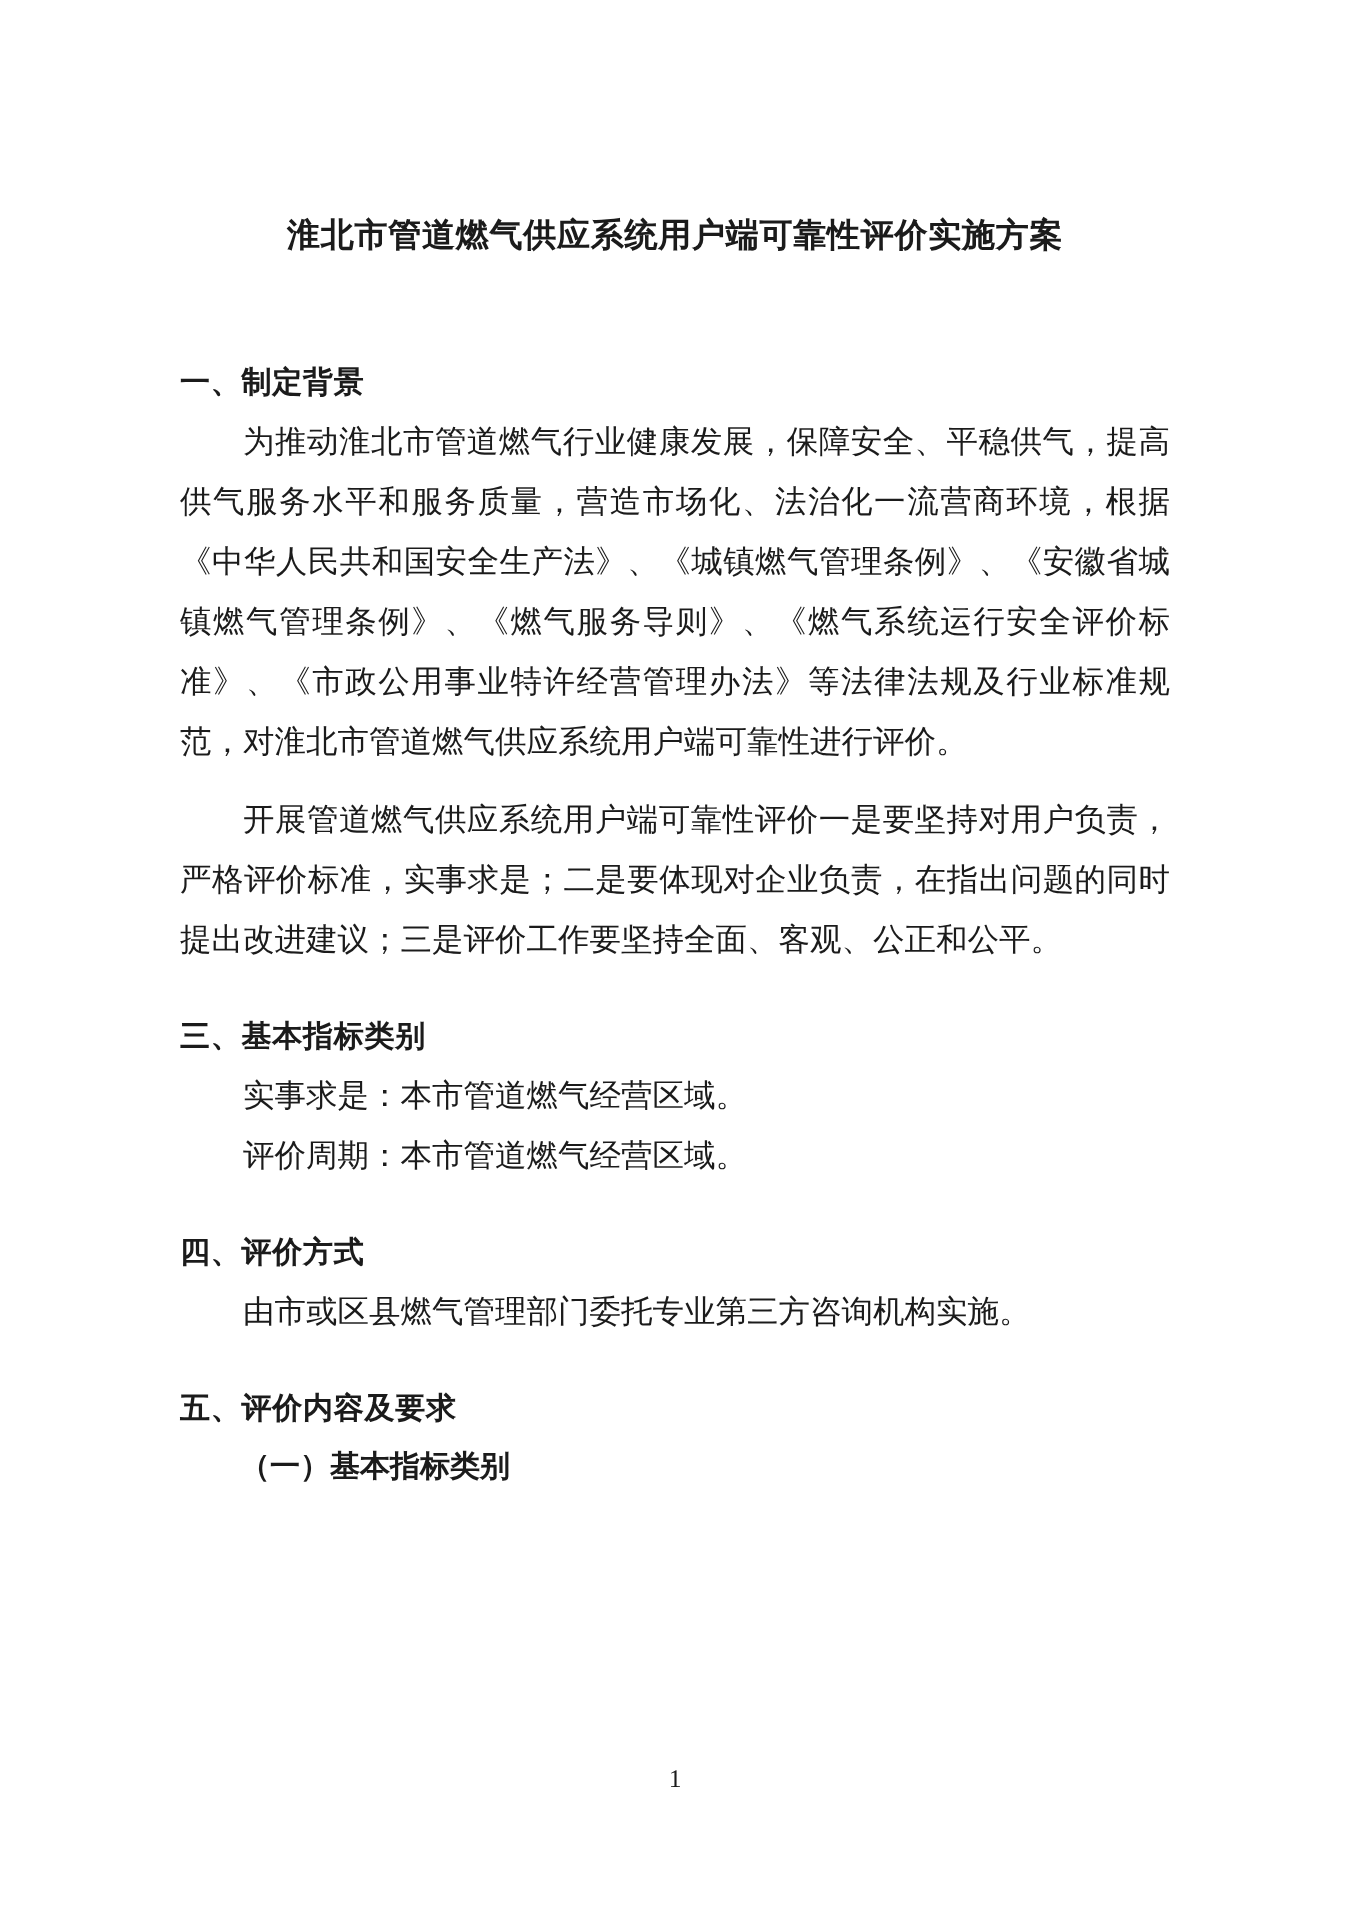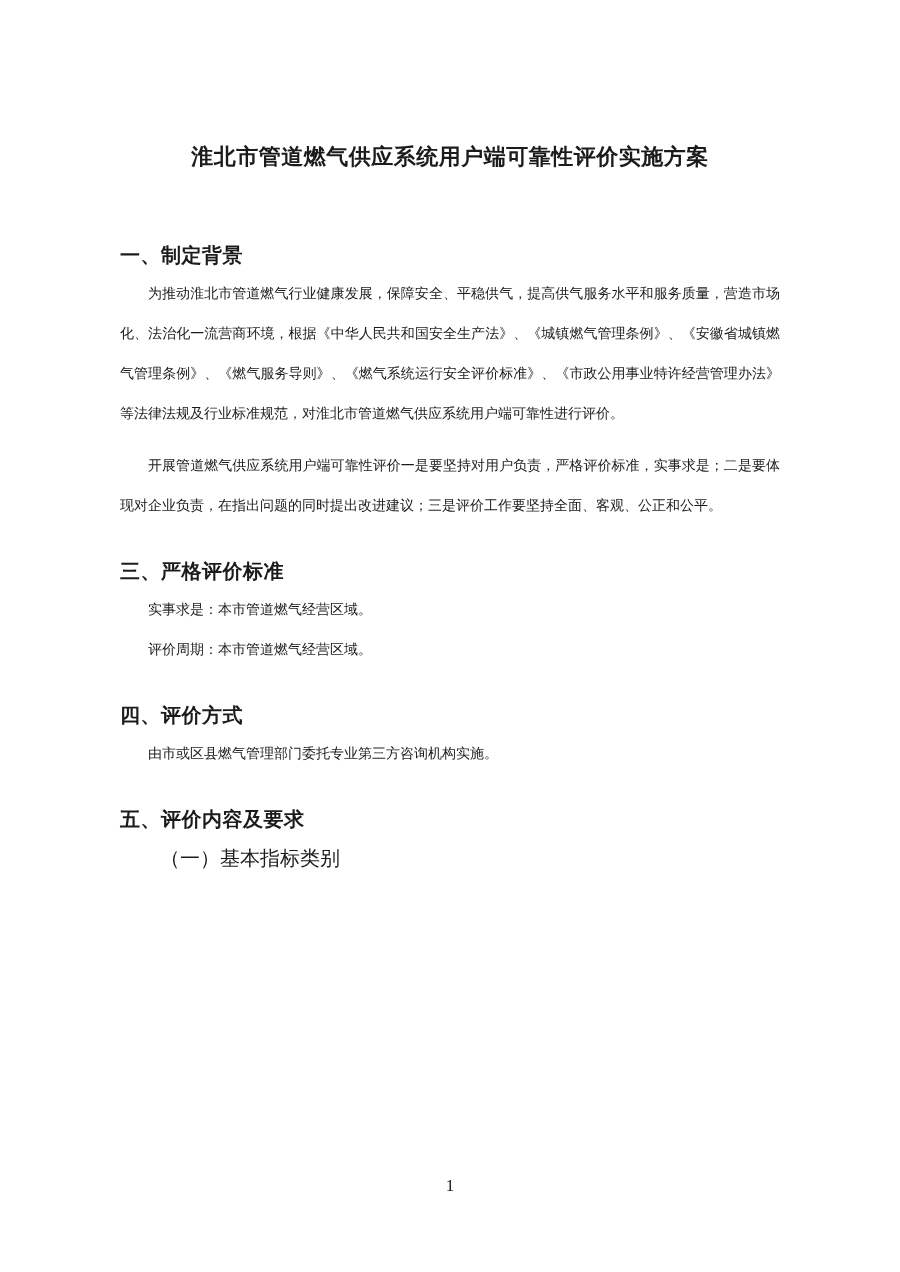--- a/index.html
+++ b/index.html
@@ -30,30 +30,30 @@
   .heading {
     font-family: "Liberation Sans", "DejaVu Sans", sans-serif;
     font-weight: 700;
     font-size: 20px;
     line-height: 28px;
     letter-spacing: 0.5px;
     margin: 31px 0 5px 0;
   }
   .para {
     font-family: "Liberation Serif", "DejaVu Serif", serif;
-    font-size: 14px;
+    font-size: 21px;
     line-height: 40px;
     margin: 0;
     text-indent: 2em;
     text-align: justify;
     text-justify: inter-character;
   }
   .subheading {
     font-family: "Liberation Sans", "DejaVu Sans", sans-serif;
-    font-weight: 400;
+    font-weight: 700;
     font-size: 20px;
     line-height: 40px;
     margin: 0;
     text-indent: 2em;
   }
   .page-footer {
     position: absolute;
     left: 0;
     right: 0;
     bottom: 76px;
@@ -74,21 +74,21 @@
   <div class="section">
     <h2 class="heading">一、制定背景</h2>
     <p class="para">为推动淮北市管道燃气行业健康发展，保障安全、平稳供气，提高供气服务水平和服务质量，营造市场化、法治化一流营商环境，根据《中华人民共和国安全生产法》、《城镇燃气管理条例》、《安徽省城镇燃气管理条例》、《燃气服务导则》、《燃气系统运行安全评价标准》、《市政公用事业特许经营管理办法》等法律法规及行业标准规范，对淮北市管道燃气供应系统用户端可靠性进行评价。</p>
   </div>
 
   <div class="section">
     <p class="para">开展管道燃气供应系统用户端可靠性评价一是要坚持对用户负责，严格评价标准，实事求是；二是要体现对企业负责，在指出问题的同时提出改进建议；三是评价工作要坚持全面、客观、公正和公平。</p>
   </div>
 
   <div class="section">
-    <h2 class="heading">三、严格评价标准</h2>
+    <h2 class="heading">三、基本指标类别</h2>
     <p class="para">实事求是：本市管道燃气经营区域。</p>
     <p class="para">评价周期：本市管道燃气经营区域。</p>
   </div>
 
   <div class="section">
     <h2 class="heading">四、评价方式</h2>
     <p class="para">由市或区县燃气管理部门委托专业第三方咨询机构实施。</p>
   </div>
 
   <div class="section">

